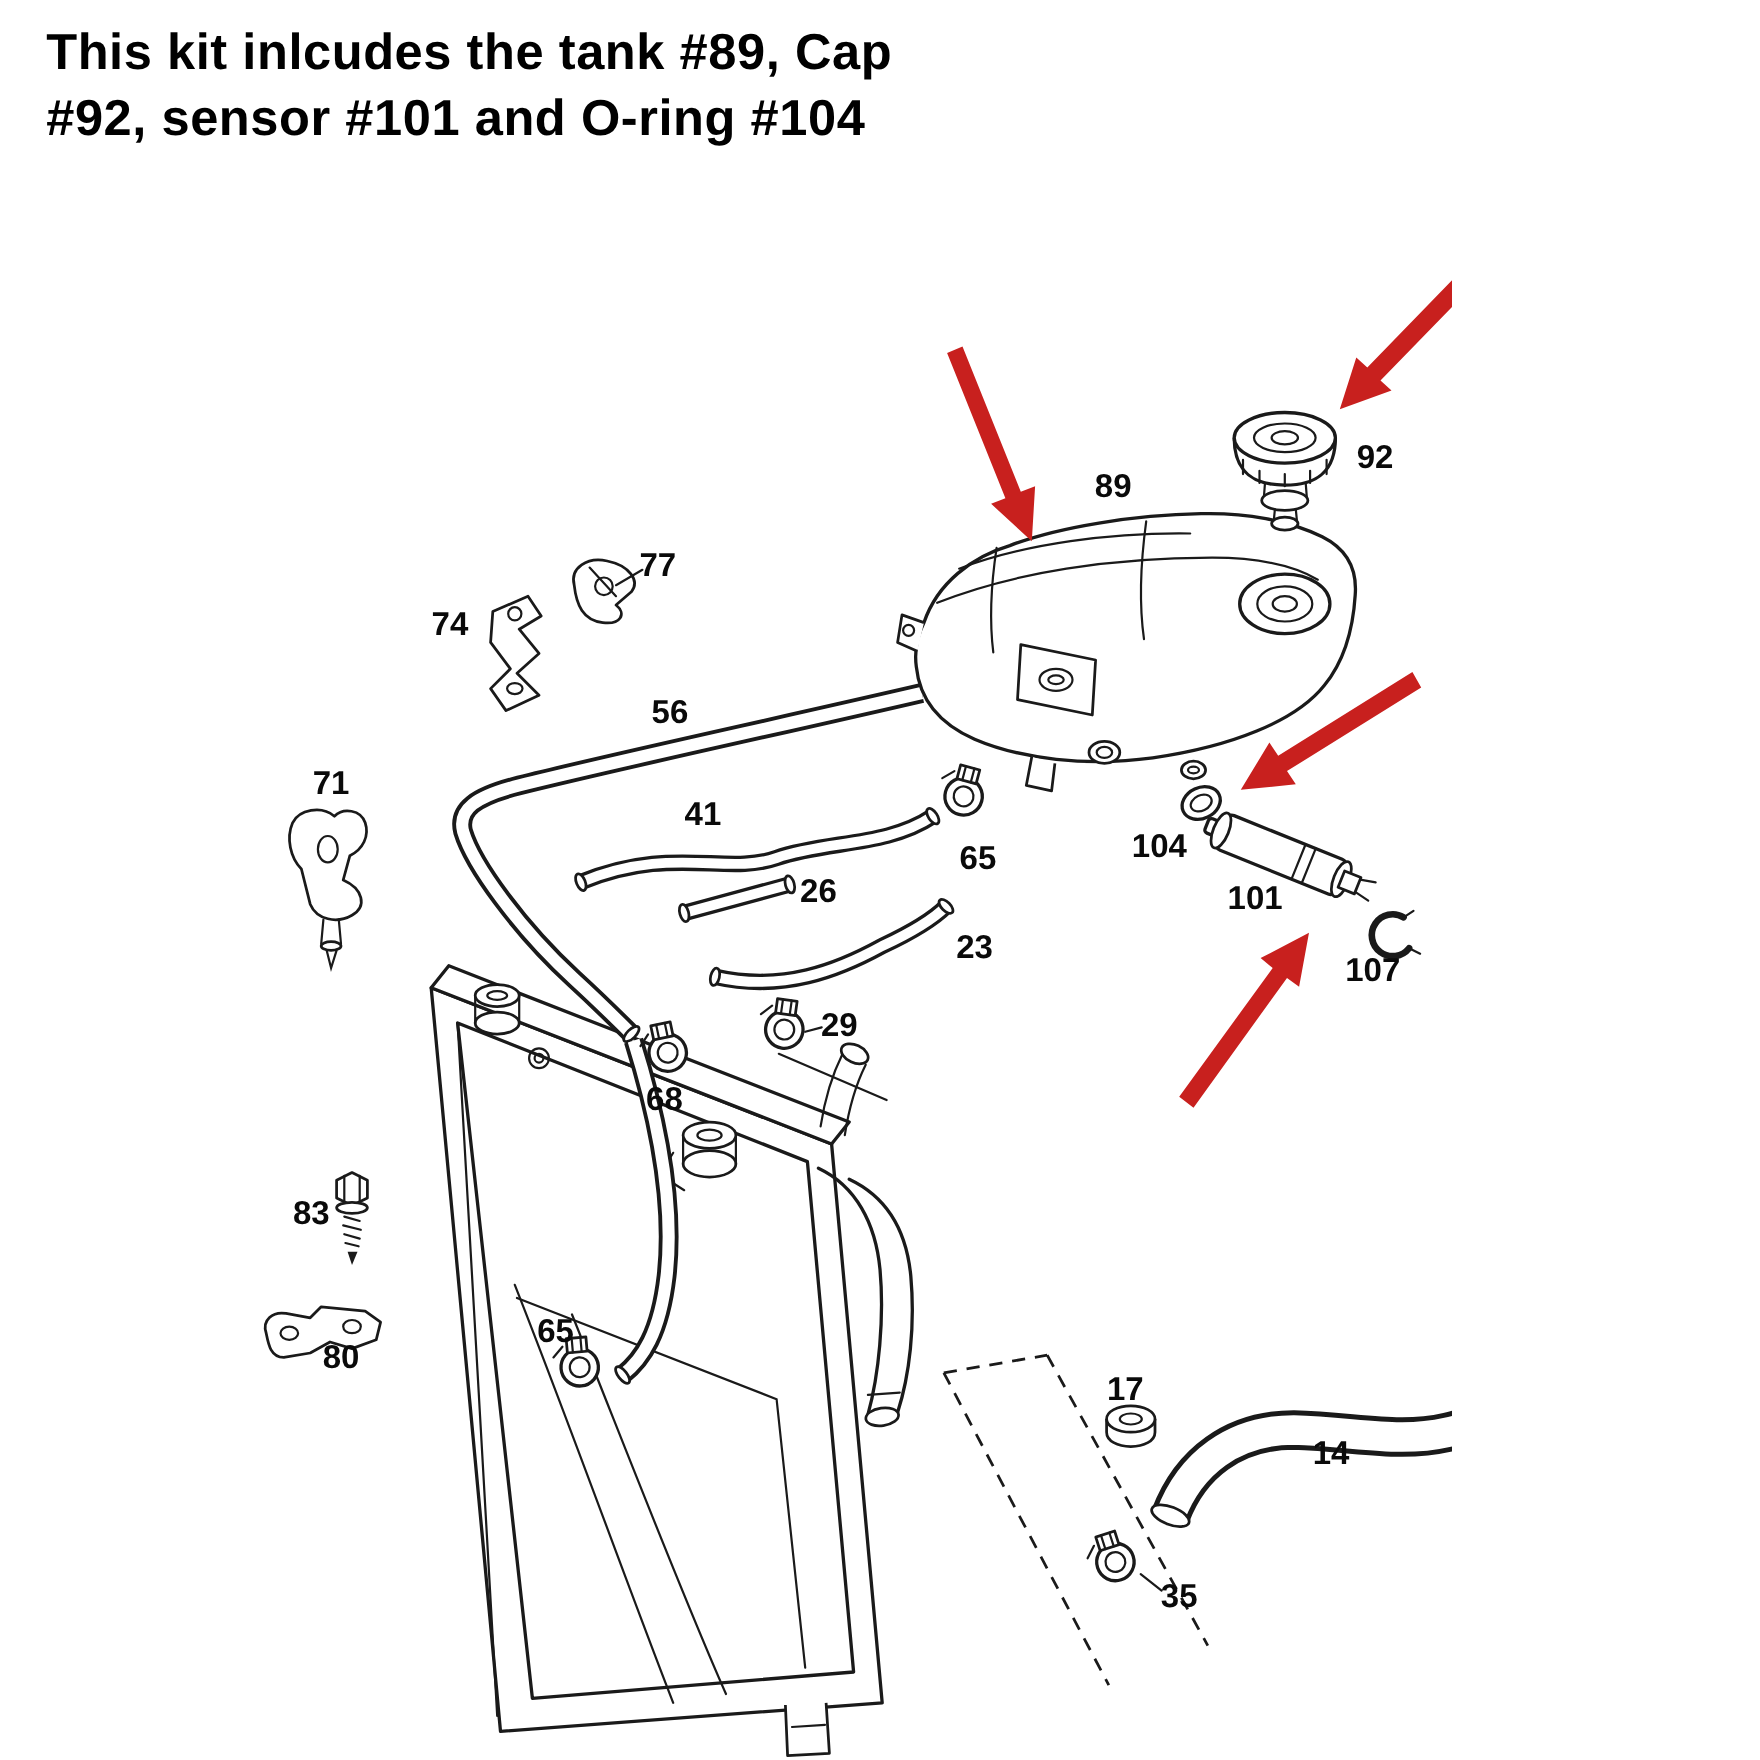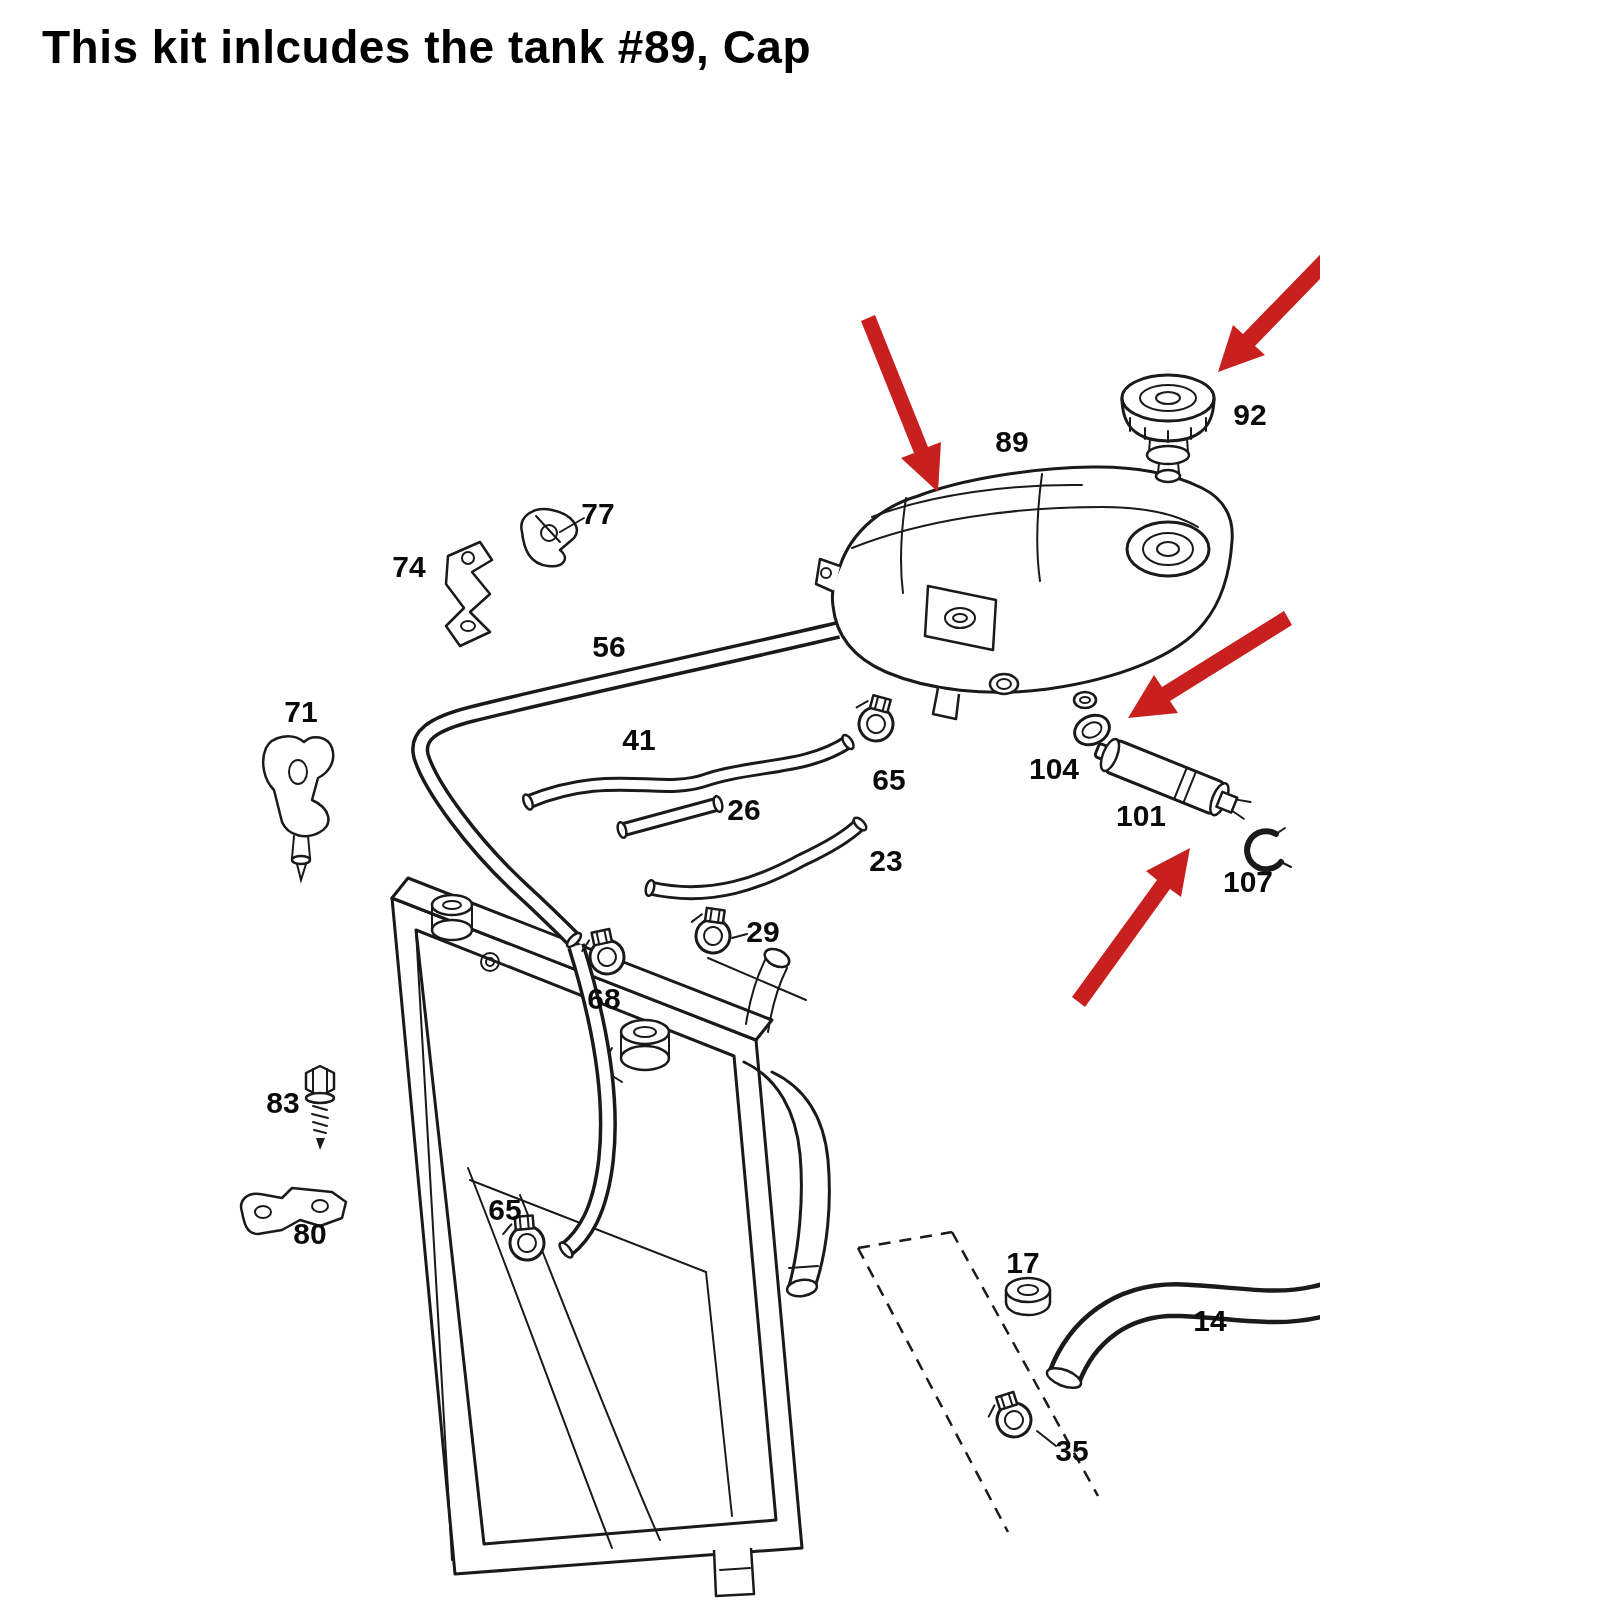--- a/index.html
+++ b/index.html
@@ -19,20 +19,21 @@
   .part-label{font:bold 30px "Liberation Sans",sans-serif;fill:#0a0a0a;text-anchor:middle;}
   .fillblk{fill:#1a1a1a;stroke:none;}
 </style>
 </head>
 <body>
 
 <div class="canvas">
 
   <div class="kit-note">
     <span>This kit inlcudes the tank #89, Cap</span>
+    <span>#92, sensor #101 and O-ring #104</span>
   </div>
 
   <svg width="1600" height="1600" viewBox="0 0 1600 1600" xmlns="http://www.w3.org/2000/svg">
 
     <defs>
       <g id="clamp">
         <circle class="wf" r="17"></circle>
         <circle class="thin" r="9"></circle>
         <path class="wf2" d="M -10,-27 L 8,-27 L 8,-14 L -10,-14 Z"></path>
         <path class="thin" d="M -14,-20 L -23,-11"></path>

